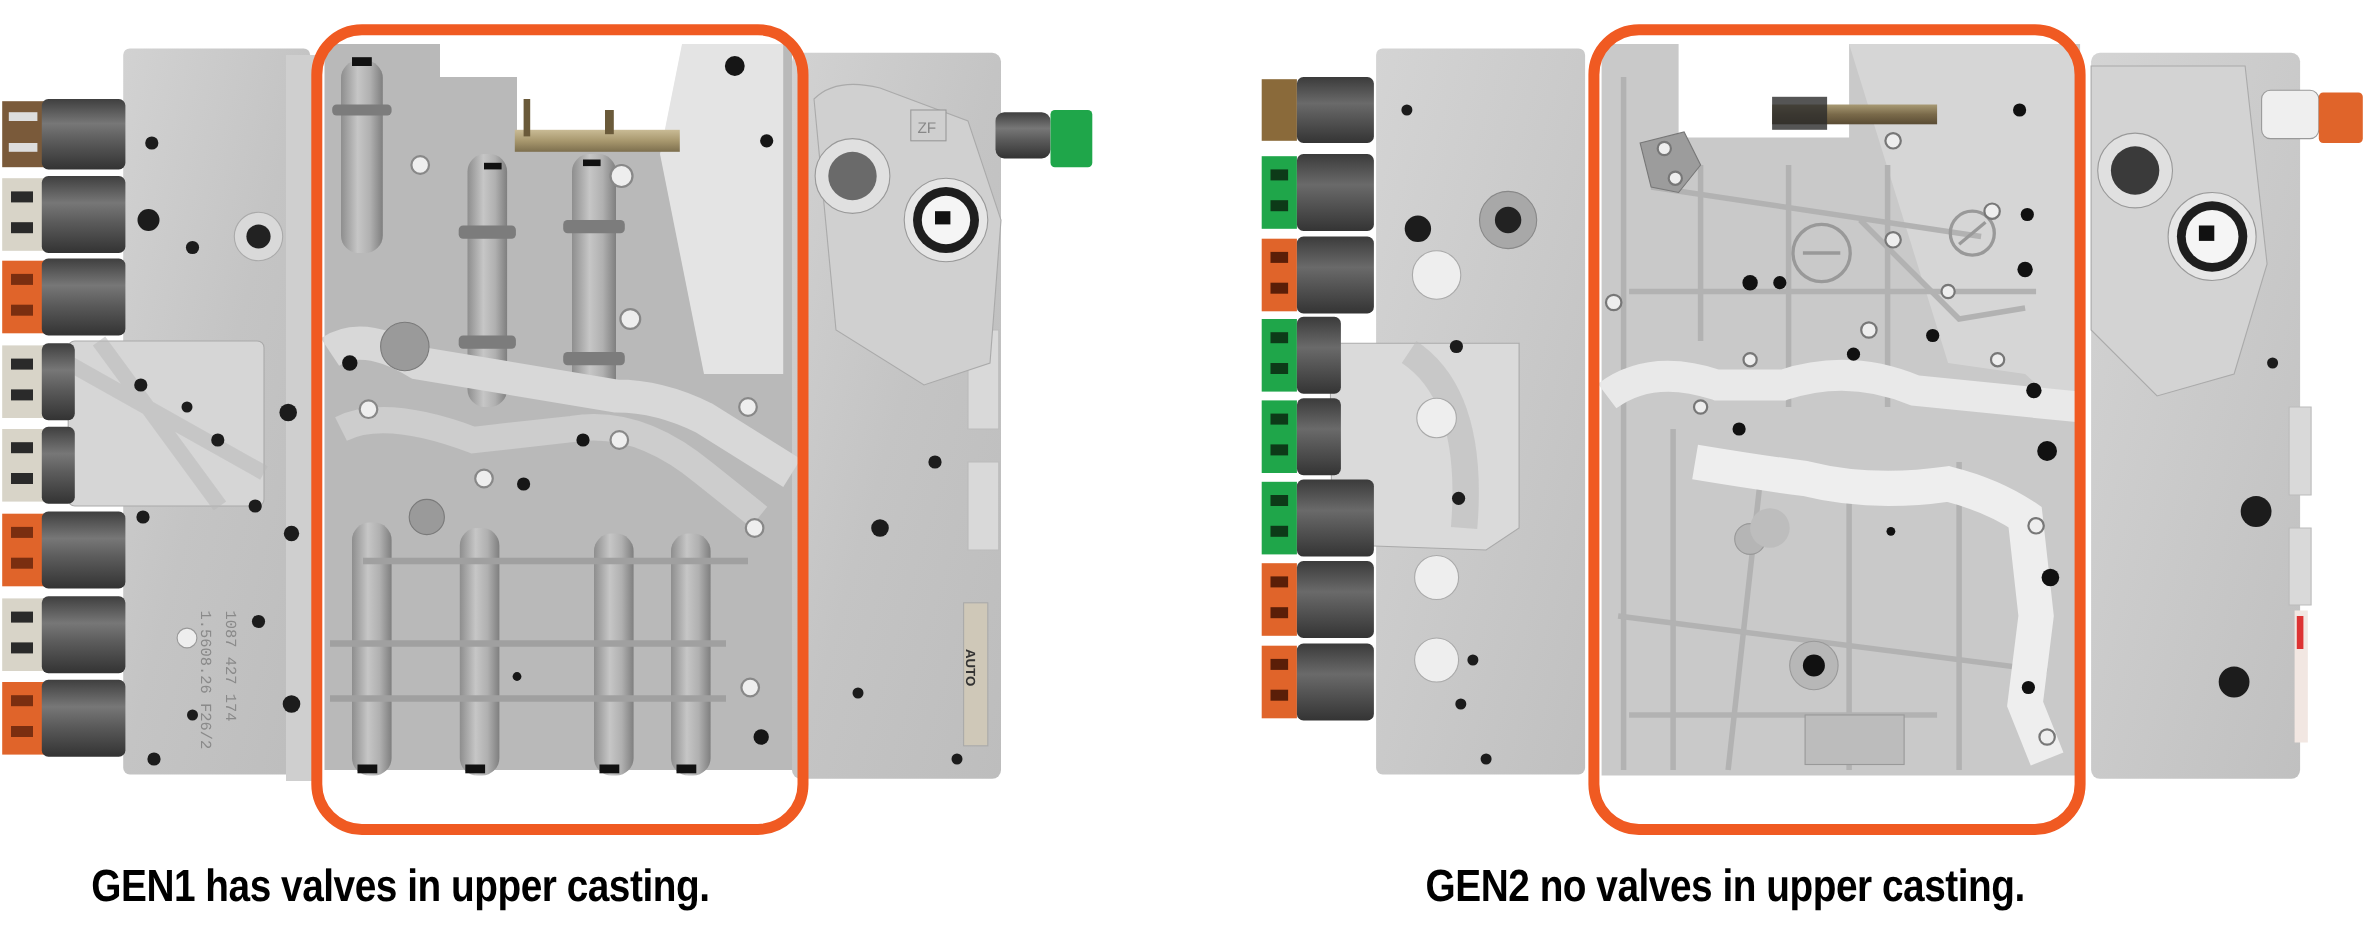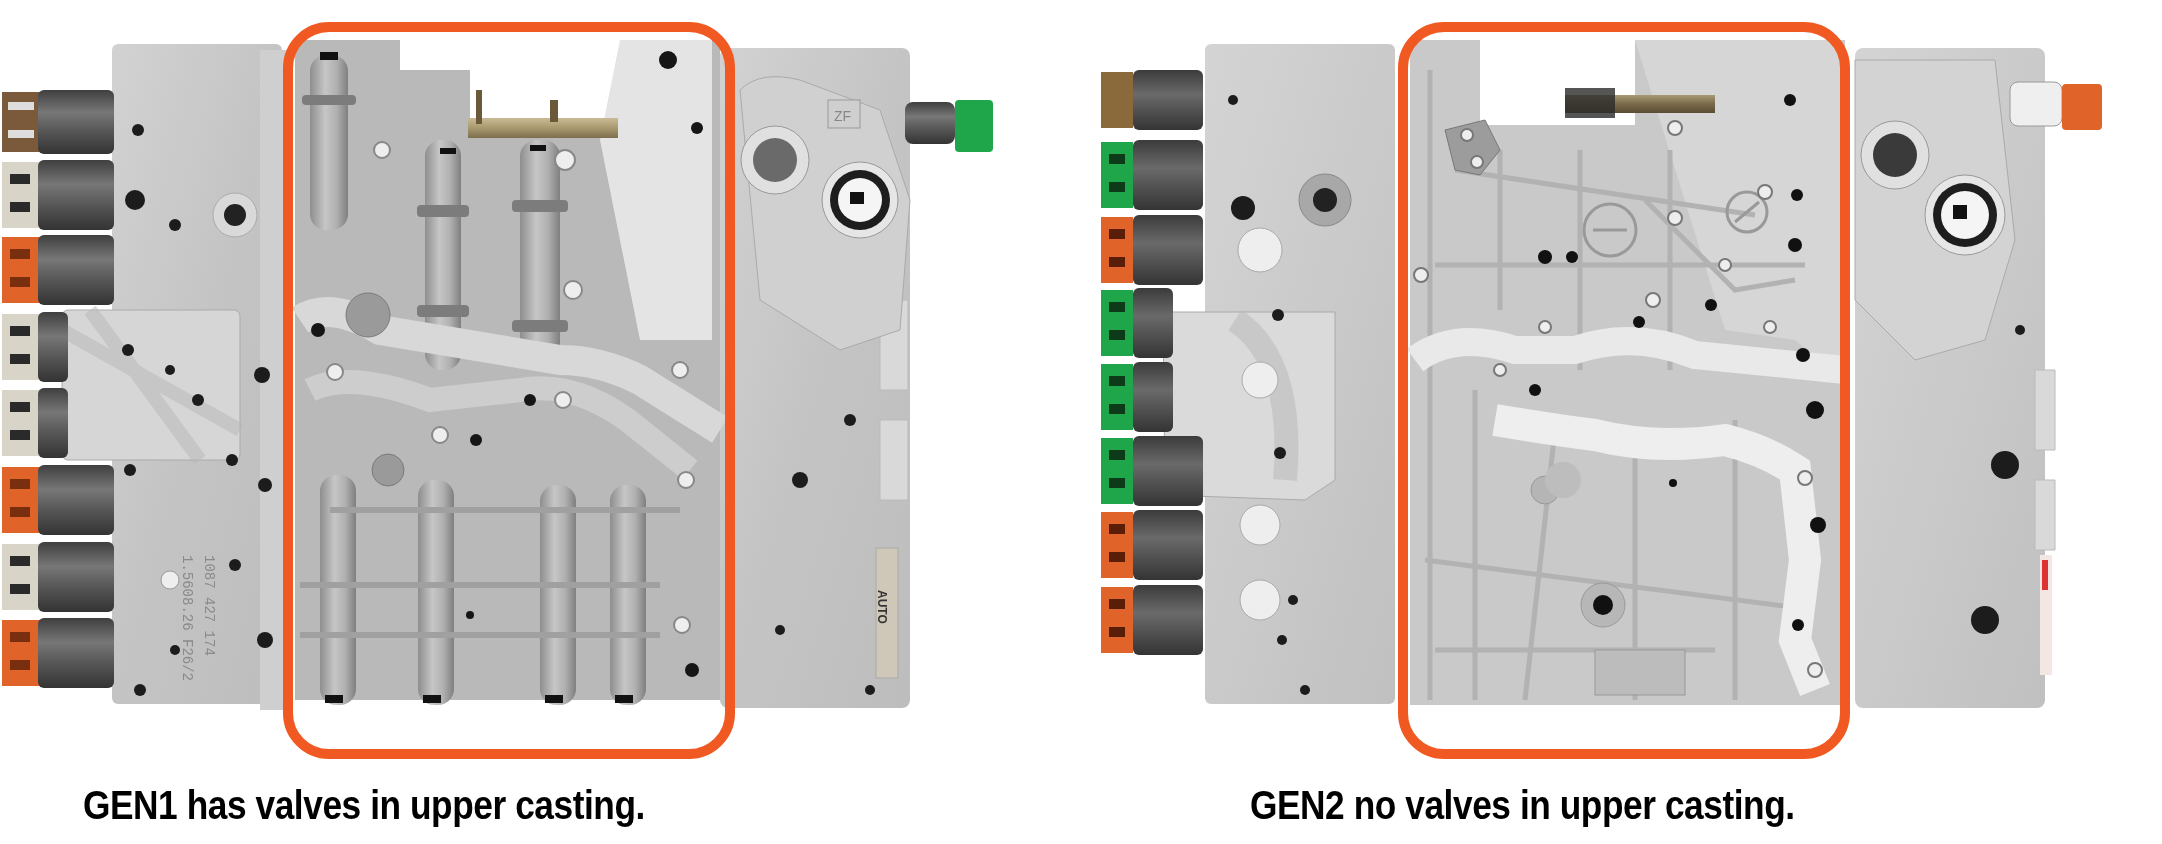--- a/index.html
+++ b/index.html
@@ -215,21 +215,21 @@
           <circle cx="470" cy="615" r="4"></circle>
           <circle cx="668" cy="60" r="9"></circle>
           <circle cx="697" cy="128" r="6"></circle>
         </g>
     </g>
   </svg>
   <div class="highlight" style="left:283px; top:22px; width:452px; height:737px;"></div>
   <div class="caption" style="left:83px;">GEN1 has valves in upper casting.</div>
 </div>
 
-<div class="panel" style="left:1035px; width:1081px;">
+<div class="panel" style="left:1081px; width:1081px;">
   <svg width="1081" height="760" viewBox="0 0 1081 760">
     <defs>
       <linearGradient id="sol2" x1="0" y1="0" x2="0" y2="1">
         <stop offset="0" stop-color="#3b3b3b"></stop>
           <stop offset="0.4" stop-color="#6a6a6a"></stop>
           <stop offset="1" stop-color="#343434"></stop>
       </linearGradient>
       <linearGradient id="plate2" x1="0" y1="0" x2="1" y2="1">
         <stop offset="0" stop-color="#d4d4d4"></stop>
           <stop offset="1" stop-color="#c0c0c0"></stop>

